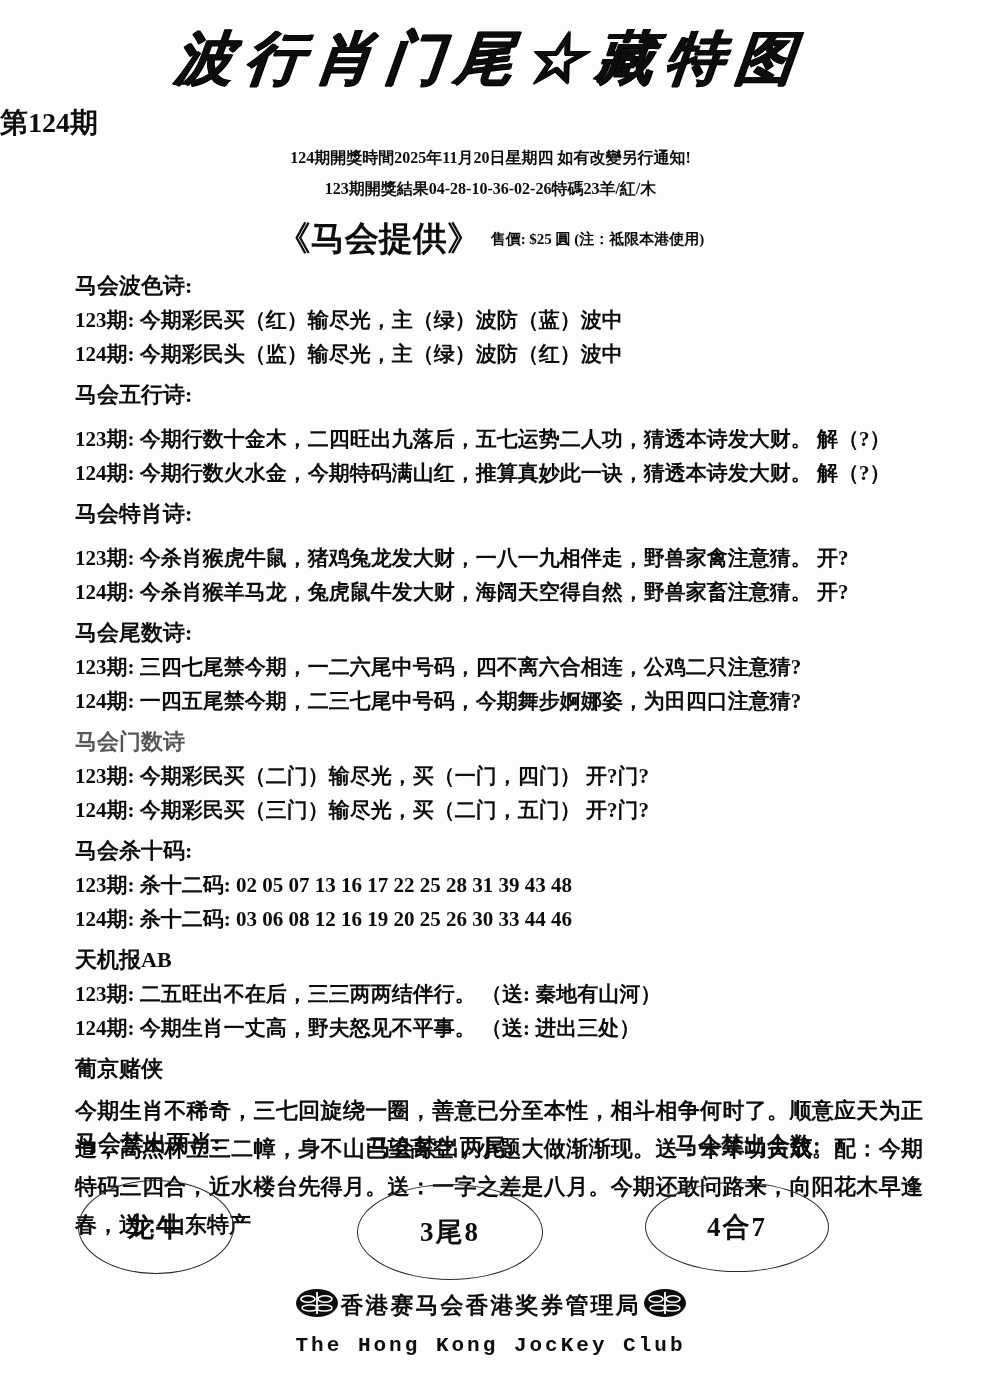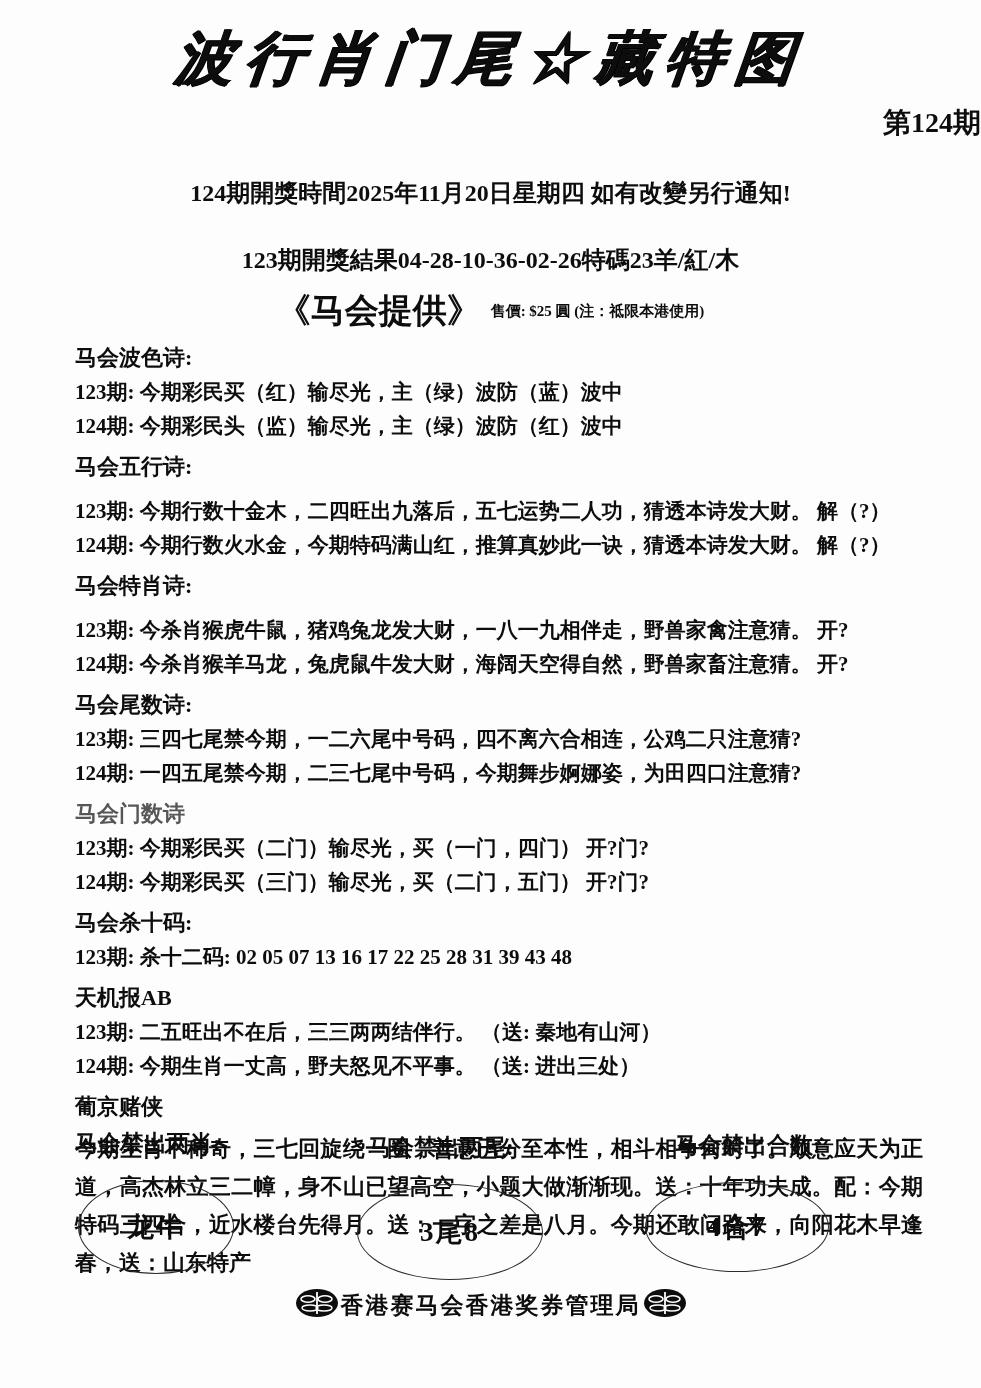--- a/index.html
+++ b/index.html
@@ -21,30 +21,29 @@
     font-size: 58px;
     font-weight: 900;
     font-style: italic;
     letter-spacing: 12px;
     transform: skewX(-6deg);
     text-shadow: 1.5px 0 #000, 0 1px #000, -0.5px 0 #000;
     white-space: nowrap;
   }
   .issue {
     margin-top: 6px;
-    text-align: right;
+    text-align: left;
     font-size: 28px;
     font-weight: 700;
   }
   .notice {
     text-align: center;
-    font-size: 24px;
+    font-size: 16px;
     font-weight: 700;
     line-height: 31px;
-    margin-top: 36px;
   }
   .provider-row {
     margin-top: 12px;
     text-align: center;
     white-space: nowrap;
   }
   .provider-title {
     font-size: 34px;
     font-weight: 700;
     vertical-align: middle;
@@ -178,20 +177,21 @@
 
     <div class="section faded">
       <div class="section-heading">马会门数诗</div>
       <div class="poem-line">123期: 今期彩民买（二门）输尽光，买（一门，四门） 开?门?</div>
       <div class="poem-line">124期: 今期彩民买（三门）输尽光，买（二门，五门） 开?门?</div>
     </div>
 
     <div class="section">
       <div class="section-heading">马会杀十码:</div>
       <div class="poem-line">123期: 杀十二码: 02 05 07 13 16 17 22 25 28 31 39 43 48</div>
+      <div class="poem-line">124期: 杀十二码: 03 06 08 12 16 19 20 25 26 30 33 44 46</div>
     </div>
 
     <div class="section">
       <div class="section-heading">天机报AB</div>
       <div class="poem-line">123期: 二五旺出不在后，三三两两结伴行。 （送: 秦地有山河）</div>
       <div class="poem-line">124期: 今期生肖一丈高，野夫怒见不平事。 （送: 进出三处）</div>
     </div>
 
     <div class="section">
       <div class="section-heading">葡京赌侠</div>
@@ -233,15 +233,16 @@
         <svg width="44" height="30" viewBox="0 0 44 30">
           <ellipse cx="22" cy="15" rx="21" ry="14" fill="#0d0d0d"></ellipse>
           <ellipse cx="13" cy="11" rx="7" ry="3.2" fill="none" stroke="#fdfdfd" stroke-width="1.6"></ellipse>
           <ellipse cx="30" cy="11" rx="7" ry="3.2" fill="none" stroke="#fdfdfd" stroke-width="1.6"></ellipse>
           <line x1="22" y1="4" x2="22" y2="26" stroke="#fdfdfd" stroke-width="1.8"></line>
           <ellipse cx="15" cy="20" rx="8" ry="3" fill="none" stroke="#fdfdfd" stroke-width="1.4"></ellipse>
           <ellipse cx="29" cy="20" rx="8" ry="3" fill="none" stroke="#fdfdfd" stroke-width="1.4"></ellipse>
         </svg>
       </span>
     </div>
+    <div class="footer-en">The Hong Kong JocKey Club</div>
   </div>
 
 </div>
 
 </body></html>

